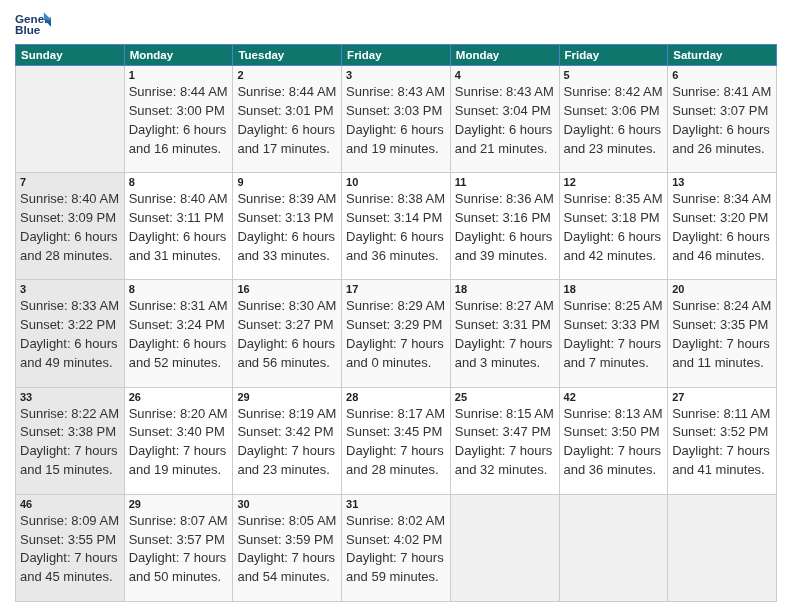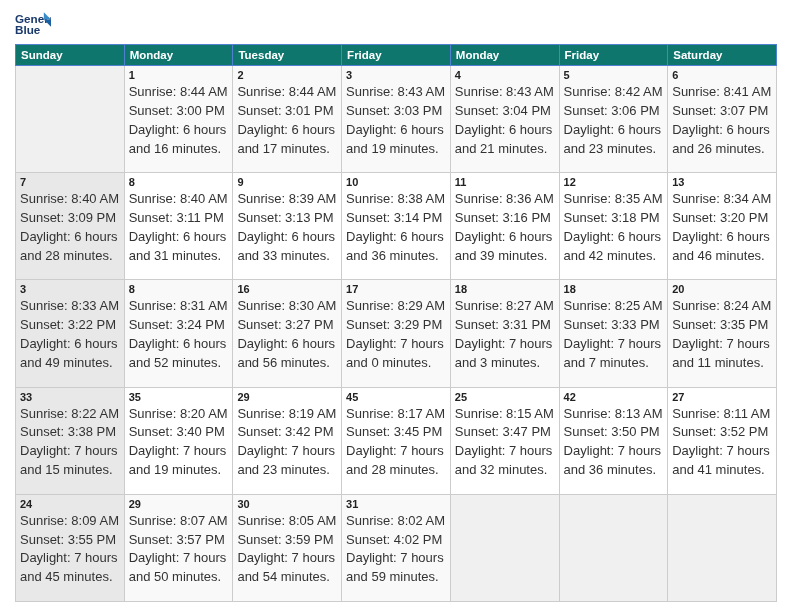--- a/index.html
+++ b/index.html
@@ -254,33 +254,33 @@
           </td>
         </tr>
         <tr>
           <td>
             <span class="day-num">33</span>
 <div class="day-info">
   Sunrise: 8:22 AM<br>Sunset: 3:38 PM<br>Daylight: 7 hours and 15 minutes.
 </div>
           </td>
           <td>
-            <span class="day-num">35</span>
+            <span class="day-num">26</span>
 <div class="day-info">
   Sunrise: 8:20 AM<br>Sunset: 3:40 PM<br>Daylight: 7 hours and 19 minutes.
 </div>
           </td>
           <td>
             <span class="day-num">29</span>
 <div class="day-info">
   Sunrise: 8:19 AM<br>Sunset: 3:42 PM<br>Daylight: 7 hours and 23 minutes.
 </div>
           </td>
           <td>
-            <span class="day-num">45</span>
+            <span class="day-num">28</span>
 <div class="day-info">
   Sunrise: 8:17 AM<br>Sunset: 3:45 PM<br>Daylight: 7 hours and 28 minutes.
 </div>
           </td>
           <td>
             <span class="day-num">25</span>
 <div class="day-info">
   Sunrise: 8:15 AM<br>Sunset: 3:47 PM<br>Daylight: 7 hours and 32 minutes.
 </div>
           </td>
@@ -292,21 +292,21 @@
           </td>
           <td>
             <span class="day-num">27</span>
 <div class="day-info">
   Sunrise: 8:11 AM<br>Sunset: 3:52 PM<br>Daylight: 7 hours and 41 minutes.
 </div>
           </td>
         </tr>
         <tr>
           <td>
-            <span class="day-num">24</span>
+            <span class="day-num">46</span>
 <div class="day-info">
   Sunrise: 8:09 AM<br>Sunset: 3:55 PM<br>Daylight: 7 hours and 45 minutes.
 </div>
           </td>
           <td>
             <span class="day-num">29</span>
 <div class="day-info">
   Sunrise: 8:07 AM<br>Sunset: 3:57 PM<br>Daylight: 7 hours and 50 minutes.
 </div>
           </td>

